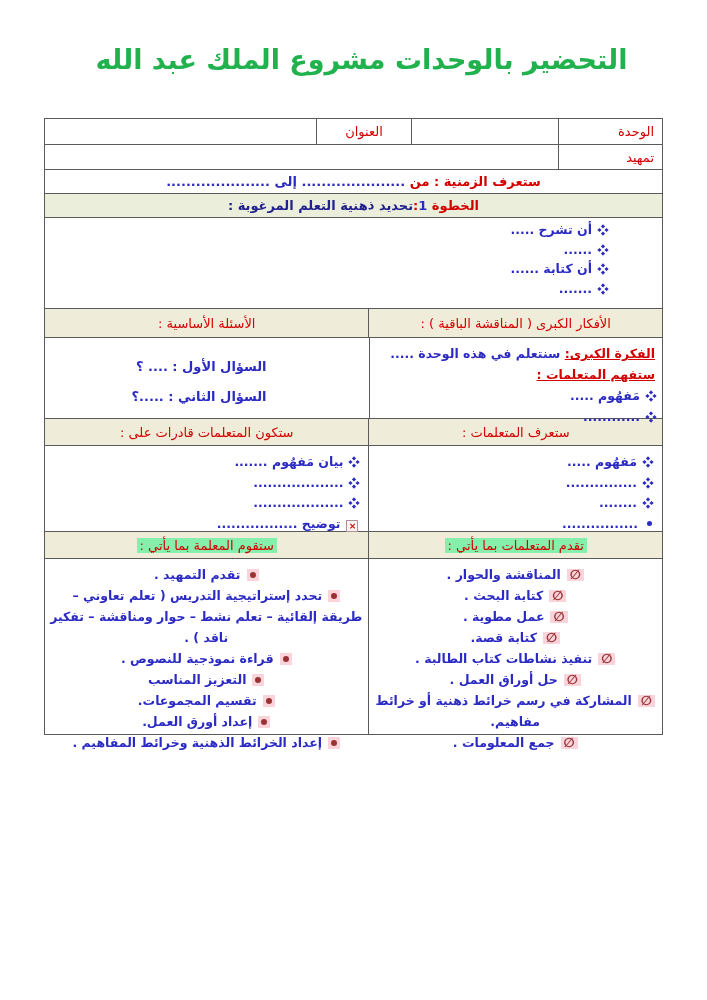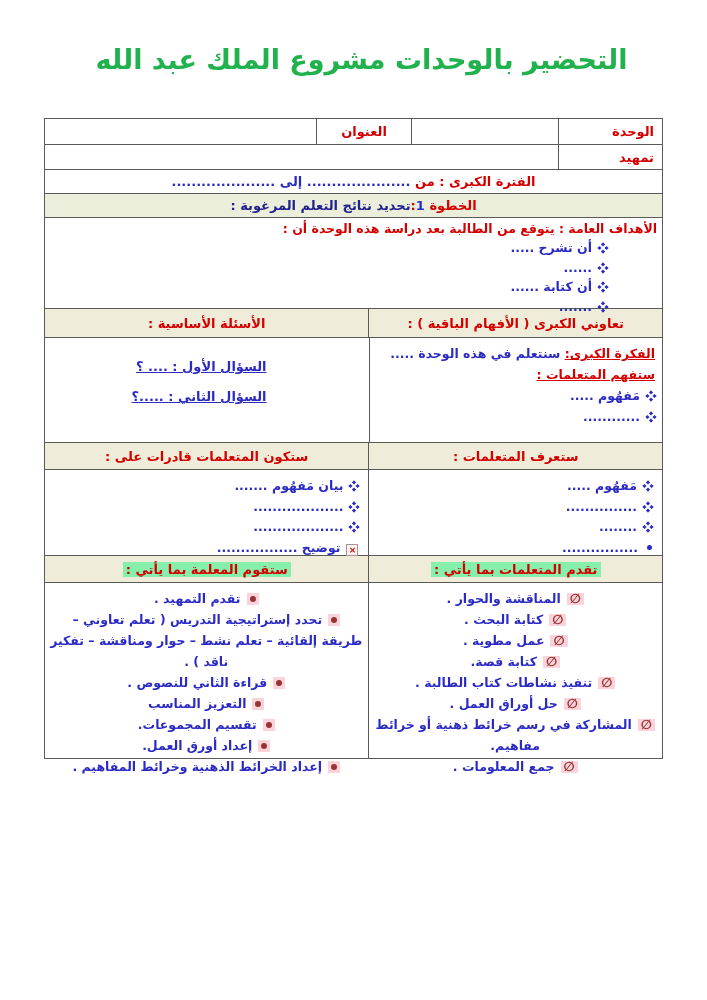--- a/index.html
+++ b/index.html
@@ -12,24 +12,24 @@
 
   .sheet { position:absolute; top:118px; right:44px; width:619px;
     border:1px solid #5a5a5a; direction:rtl; }
 
   .row { display:flex; flex-direction:row; border-top:1px solid #5a5a5a; }
   .row:first-child { border-top:none; }
   .cell { position:relative; }
   .cell + .cell { border-inline-start:1px solid #5a5a5a; }
 
   .h25 { height:25px; } .h24 { height:24px; } .h91 { height:91px; }
-  .h29 { height:29px; } .h81 { height:105px; } .h27 { height:27px; }
+  .h29 { height:29px; } .h81 { height:81px; } .h27 { height:27px; }
   .h86 { height:86px; } .h176 { height:176px; }
 
-  .lbl { font-size:13px; font-weight:bold; color:#d40000; padding:0 8px; }
+  .lbl { font-size:13px; font-weight:normal; color:#d40000; padding:0 8px; }
   .vmid { display:flex; align-items:center; }
   .ctr { justify-content:center; text-align:center; }
 
   .w103 { width:103px; } .w147 { width:147px; } .w95 { width:95px; }
   .grow { flex:1 1 auto; }
   .colR { width:293px; }  
   .colL { width:325px; }  
 
   .beige  { background:#efecd9; }
   .beige2 { background:#eaeeda; }
@@ -63,21 +63,21 @@
     width:12px; height:12px; border:1px solid #b09090; background:#fdf4f4;
     color:#d40000; font-size:9px; font-weight:bold; line-height:1;
     margin-inline-end:6px; vertical-align:-1px; }
 
   .obj-head { padding:3px 5px 0 0; }
   .obj-list { padding:2px 55px 0 0; }
   .obj-list .li { line-height:19.5px; }
 
   .pad-box { padding:5px 7px 0 4px; line-height:21px; }
   .q-box { padding:14px 102px 0 0; }
-  .q-box .li { line-height:30px;text-decoration:underline; }
+  .q-box .li { line-height:30px; }
 
   .know-box { padding:6px 10px 0 6px; line-height:20.5px; }
 
   .do-box { padding:5px 6px 0 5px; line-height:21px; }
   .do-box .li { text-align:center; }
 </style>
 </head>
 <body>
 
 <div class="doc-title">التحضير بالوحدات مشروع الملك عبد الله</div>
@@ -91,47 +91,46 @@
     <div class="cell grow"></div>
   </div>
 
   <div class="row h25">
     <div class="cell w103 lbl vmid">تمهيد</div>
     <div class="cell grow"></div>
   </div>
 
   <div class="row h24">
     <div class="cell grow vmid ctr t13b">
-      <span class="red">الفترة الكبرى : من</span>&nbsp;
+      <span class="red">ستعرف الزمنية : من</span>&nbsp;
       <span class="blue">.....................</span>&nbsp;
       <span class="blue">إلى</span>&nbsp;
       <span class="blue">.....................</span>
     </div>
   </div>
 
   <div class="row h24 beige2">
     <div class="cell grow vmid ctr t13b">
-      <span class="red">الخطوة</span>&nbsp;<span class="blue">1</span><span class="red"> : </span><span class="navy">تحديد نتائج التعلم المرغوبة :</span>
+      <span class="red">الخطوة</span>&nbsp;<span class="blue">1</span><span class="red"> : </span><span class="navy">تحديد ذهنية التعلم المرغوبة :</span>
     </div>
   </div>
 
   <div class="row h91">
     <div class="cell grow t12b">
-      <div class="obj-head red">الأهداف العامة : يتوقع من الطالبة بعد دراسة هذه الوحدة أن :</div>
       <div class="obj-list blue">
         <div class="li"><span class="dia"></span><span>أن تشرح .....</span></div>
         <div class="li"><span class="dia"></span><span>......</span></div>
         <div class="li"><span class="dia"></span><span>أن كتابة ......</span></div>
         <div class="li"><span class="dia"></span><span>.......</span></div>
       </div>
     </div>
   </div>
 
   <div class="row h29 beige">
-    <div class="cell colR lbl vmid ctr">تعاوني الكبرى ( الأفهام الباقية ) :</div>
+    <div class="cell colR lbl vmid ctr">الأفكار الكبرى ( المناقشة الباقية ) :</div>
     <div class="cell colL lbl vmid ctr">الأسئلة الأساسية :</div>
   </div>
 
   <div class="row h81">
     <div class="cell colR t12b pad-box">
       <div>
         <span class="red u">الفكرة الكبرى:</span>
         <span class="blue">سنتعلم في هذه الوحدة .....</span>
       </div>
       <div class="red u">ستفهم المتعلمات :</div>
@@ -180,21 +179,21 @@
       <div class="li"><span class="mk-pink"><span class="pen">∅</span></span><span>عمل مطوية .</span></div>
       <div class="li"><span class="mk-pink"><span class="pen">∅</span></span><span>كتابة قصة.</span></div>
       <div class="li"><span class="mk-pink"><span class="pen">∅</span></span><span>تنفيذ نشاطات كتاب الطالبة .</span></div>
       <div class="li"><span class="mk-pink"><span class="pen">∅</span></span><span>حل أوراق العمل .</span></div>
       <div class="li"><span class="mk-pink"><span class="pen">∅</span></span><span>المشاركة في رسم خرائط ذهنية أو خرائط مفاهيم.</span></div>
       <div class="li"><span class="mk-pink"><span class="pen">∅</span></span><span>جمع المعلومات .</span></div>
     </div>
     <div class="cell colL t12b blue do-box">
       <div class="li"><span class="mk-pink"><span class="rdot-maroon"></span></span><span>تقدم التمهيد .</span></div>
       <div class="li"><span class="mk-pink"><span class="rdot-maroon"></span></span><span>تحدد إستراتيجية التدريس ( تعلم تعاوني – طريقة إلقائية – تعلم نشط – حوار ومناقشة – تفكير ناقد ) .</span></div>
-      <div class="li"><span class="mk-pink"><span class="rdot-maroon"></span></span><span>قراءة الثاني للنصوص .</span></div>
+      <div class="li"><span class="mk-pink"><span class="rdot-maroon"></span></span><span>قراءة نموذجية للنصوص .</span></div>
       <div class="li"><span class="mk-pink"><span class="rdot-maroon"></span></span><span>التعزيز المناسب</span></div>
       <div class="li"><span class="mk-pink"><span class="rdot-maroon"></span></span><span>تقسيم المجموعات.</span></div>
       <div class="li"><span class="mk-pink"><span class="rdot-maroon"></span></span><span>إعداد أورق العمل.</span></div>
       <div class="li"><span class="mk-pink"><span class="rdot-maroon"></span></span><span>إعداد الخرائط الذهنية وخرائط المفاهيم .</span></div>
     </div>
   </div>
 
 </div>
 
 </body></html>

